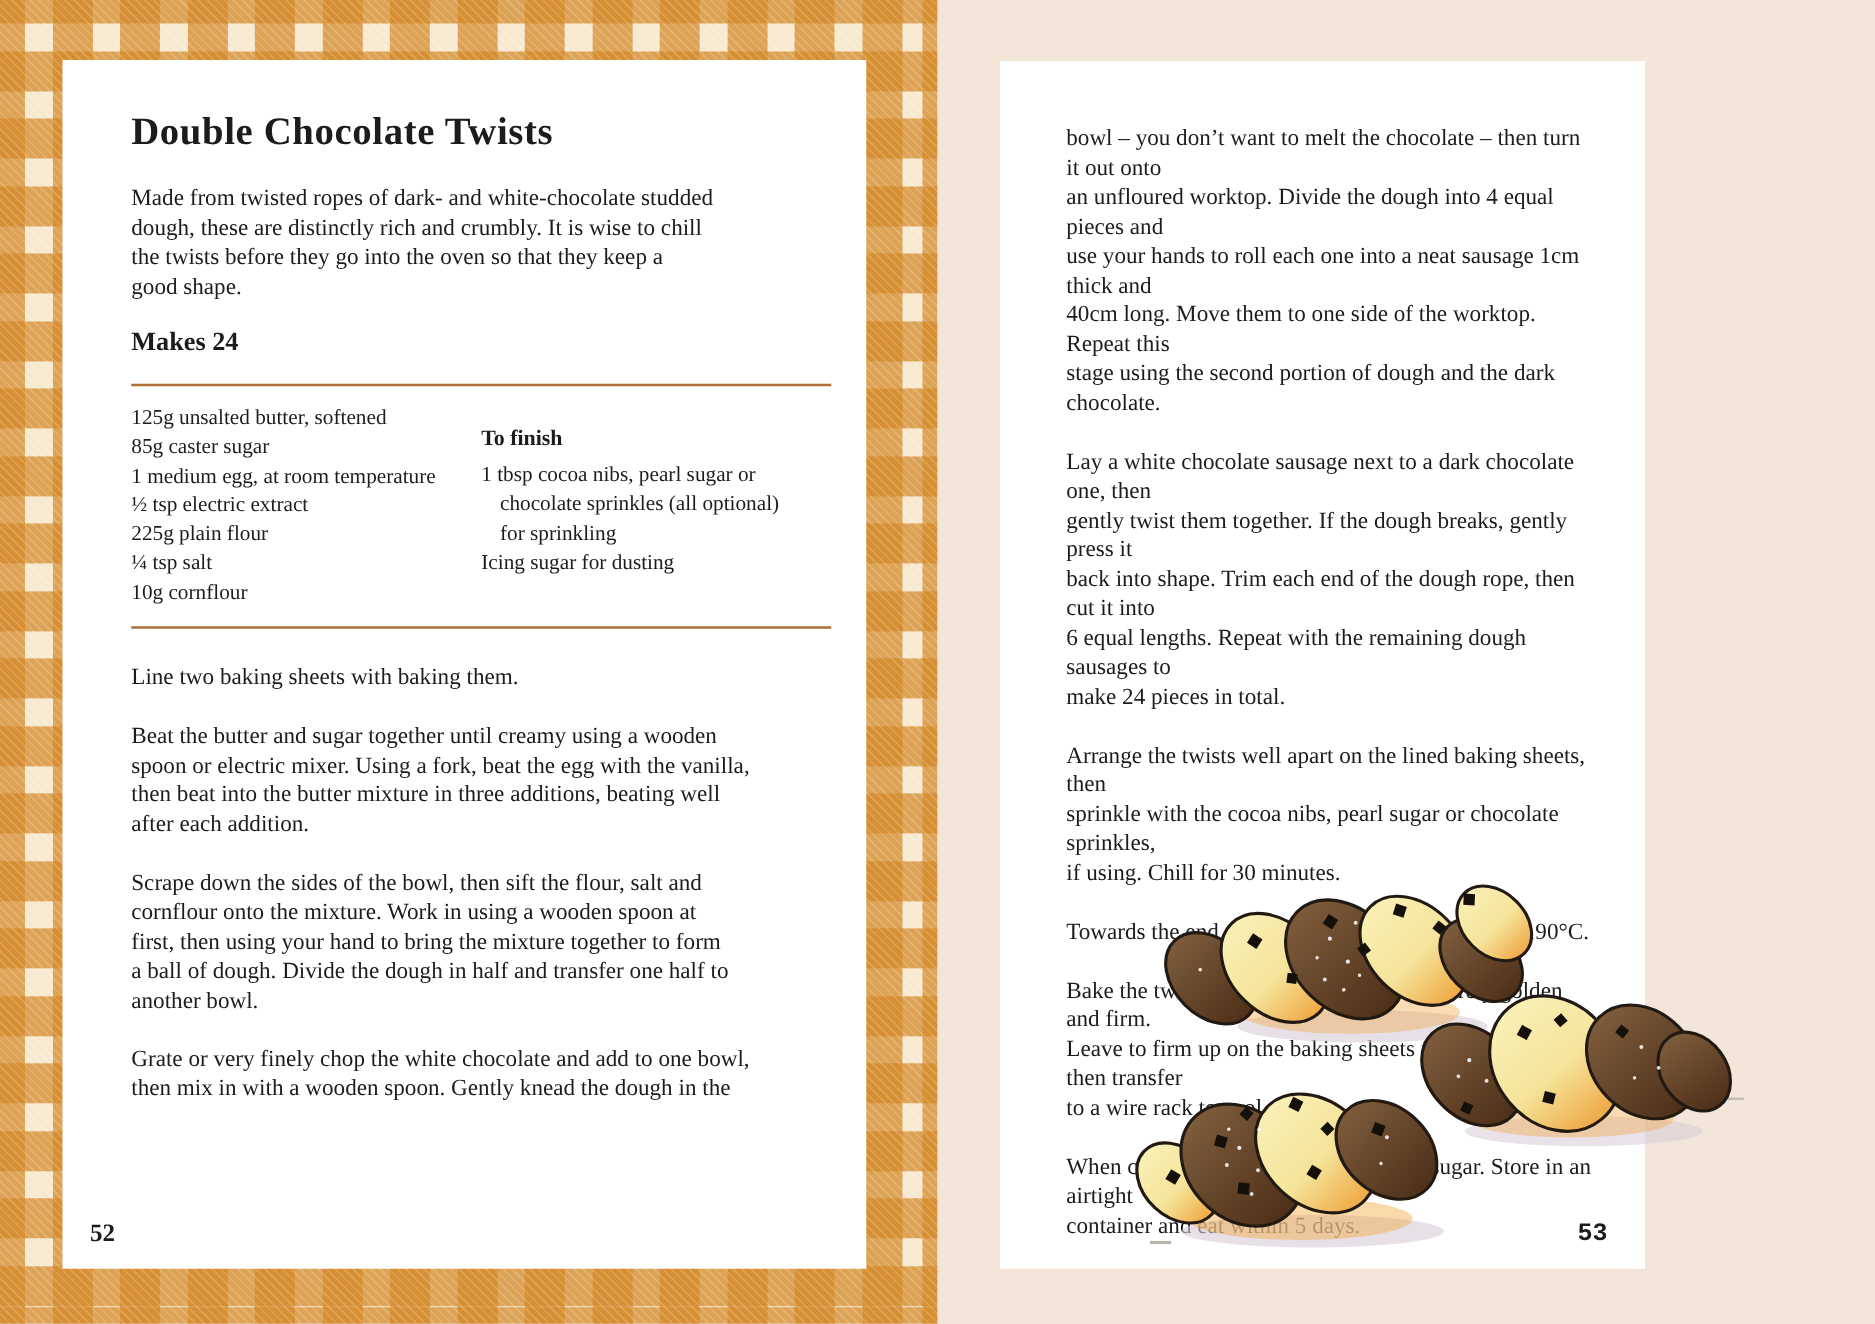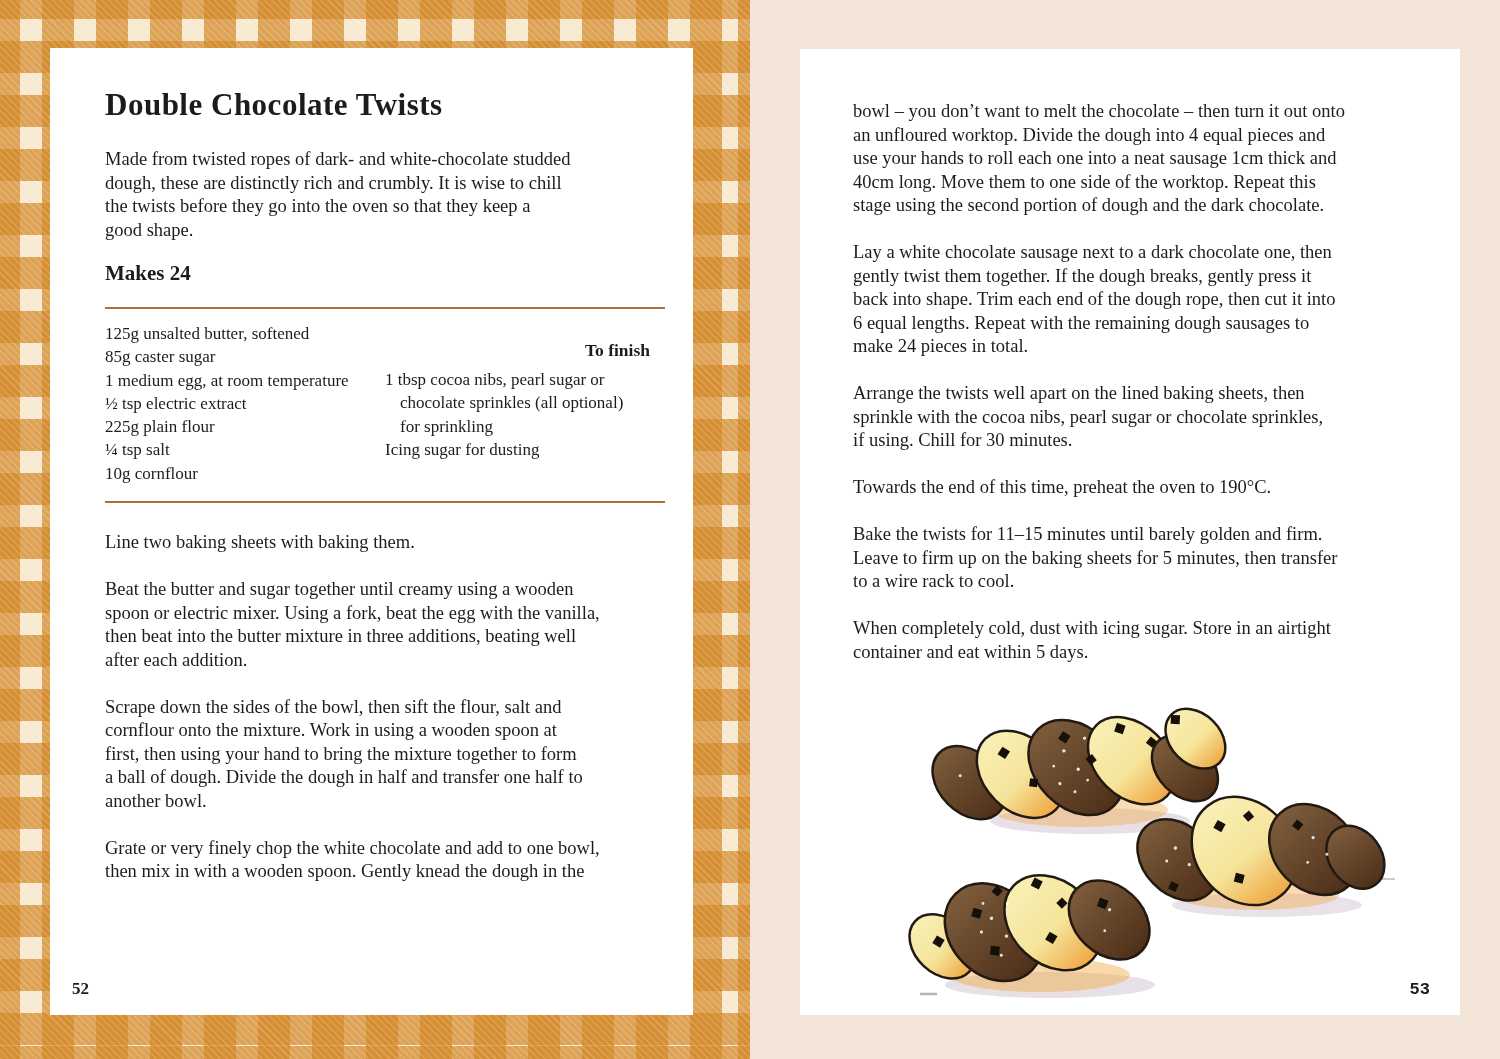--- a/index.html
+++ b/index.html
@@ -19,42 +19,42 @@
     background-position:0 0,-12px 0,0 -14px;
   }
   .right-bg{
     position:absolute;left:750px;top:0;width:750px;height:1059px;
     background:#f3e6d9;
   }
   
   .page-card{position:absolute;background:#ffffff;}
   .page-left {left:50px; top:48px; width:643px; height:967px;
               box-sizing:border-box;padding:40px 28px 0 55px;}
-  .page-right{left:800px;top:49px; width:660px; height:966px;
+  .page-right{left:800px;top:49px; width:516px; height:966px;
               box-sizing:border-box;padding:51px 40px 0 53px;}
   
   .recipe-title{
     font-family:"Liberation Serif",serif;font-weight:bold;
     font-size:31px;line-height:34px;margin:0 0 26px 0;letter-spacing:0.5px;
   }
   .intro,.para{
     font-size:18.5px;line-height:23.5px;margin:0;white-space:pre-line;
   }
   .para{margin-top:23.5px;}
   .para:first-child{margin-top:0;}
   .yield{font-size:21px;font-weight:bold;margin:19px 0 0 0;line-height:24px;}
   .ing-box{margin-top:22px;
     border-top:2px solid #b06f36;border-bottom:2px solid #b06f36;
     padding:13px 0 16px 0;display:flex;}
   .ing-col{width:285px;box-sizing:border-box;padding-right:15px;}
   .ing{font-size:17px;line-height:23.3px;white-space:pre-line;
        padding-left:15px;text-indent:-15px;margin:0;}
-  .finish-heading{font-size:17.5px;font-weight:bold;margin:17px 0 7px 0;line-height:22px;text-align:right;}
+  .finish-heading{font-size:17.5px;font-weight:bold;margin:17px 0 7px 0;line-height:22px;}
   .body-copy{margin-top:28px;}
-  .page-num{position:absolute;bottom:16px;font-size:17px;font-weight:bold;}
+  .page-num{position:absolute;bottom:16px;font-size:20px;font-weight:bold;}
   .page-num.left{left:22px;}
   .page-num.right{right:30px;font-family:Liberation Mono, monospace;}
   .illustration{position:absolute;left:95px;top:640px;width:515px;height:325px;}
 </style>
 </head>
 <body>
 
 <div class="gingham"></div>
 <div class="right-bg"></div>
 

